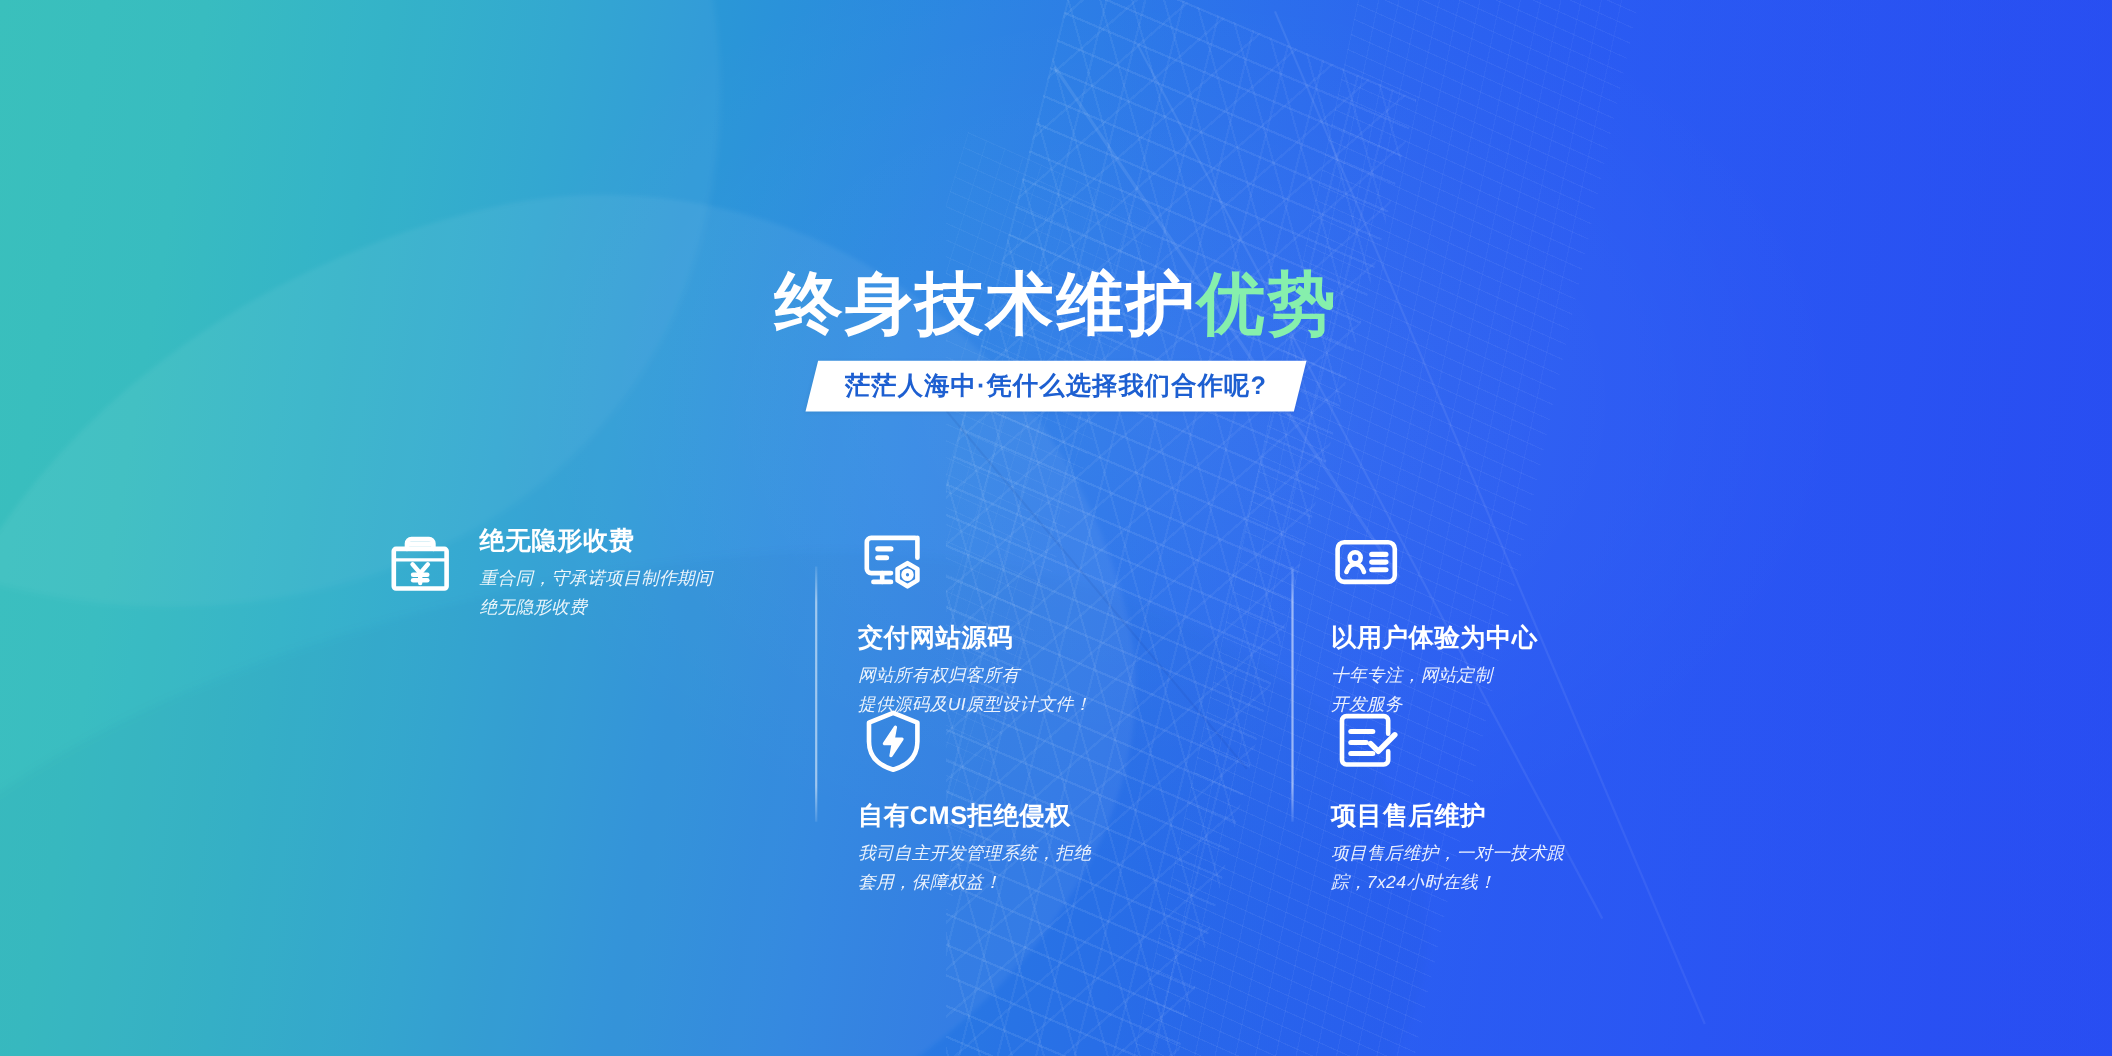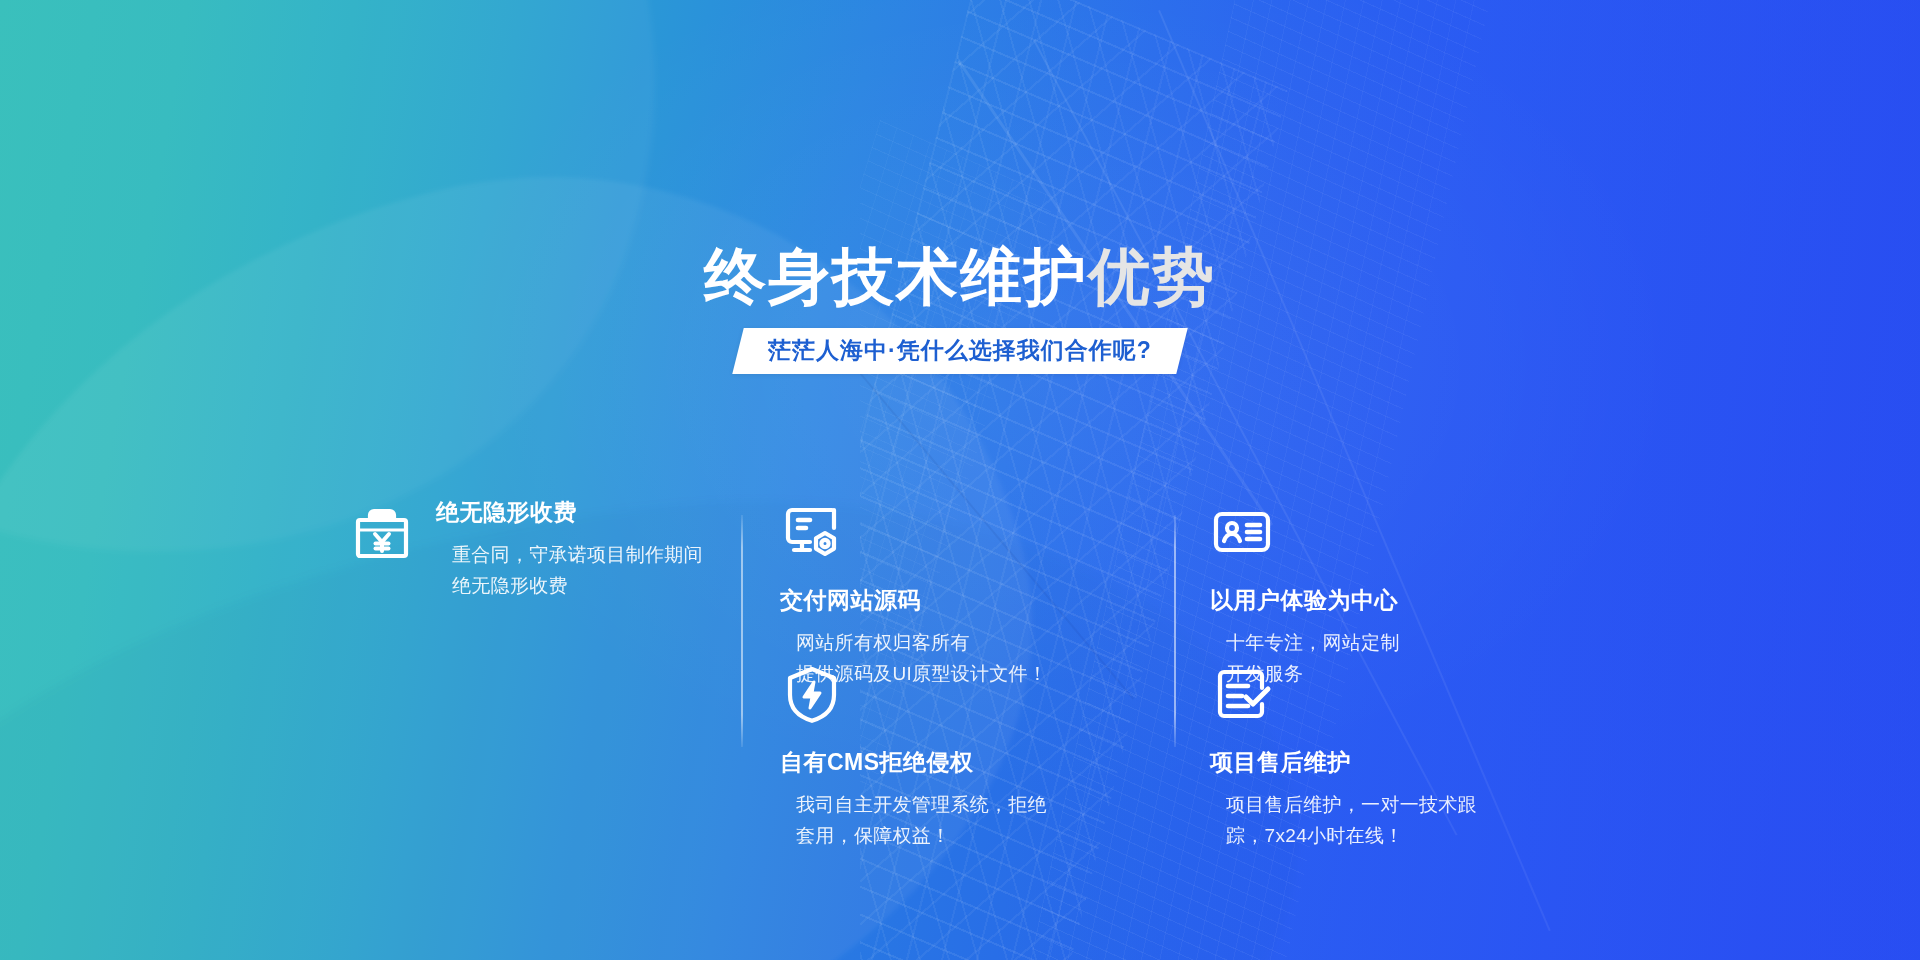--- a/index.html
+++ b/index.html
@@ -131,21 +131,21 @@
   }
   .main-title {
     margin: 0;
     font-size: 62px;
     line-height: 1;
     font-weight: 700;
     letter-spacing: 2px;
     color: #ffffff;
     white-space: nowrap;
   }
-  .main-title .accent { color: #e5e5e5; }
+  .main-title .accent { color: #86efac; }
 
   .ribbon-wrap {
     margin-top: 20px;
     display: flex;
     justify-content: center;
   }
   .ribbon {
     position: relative;
     display: inline-block;
     background: #ffffff;
@@ -160,21 +160,21 @@
     font-weight: 700;
     letter-spacing: 1px;
     color: #1d5fd1;
     white-space: nowrap;
   }
 
   
   .features {
     position: absolute;
     left: 350px;
-    top: 498px;
+    top: 477px;
     width: 1260px;
     display: grid;
     grid-template-columns: 400px 1fr 400px 1fr 400px;
     grid-template-rows: 162px 162px;
     align-items: start;
   }
   .feature {
     display: flex;
     align-items: flex-start;
     gap: 22px;
@@ -194,26 +194,27 @@
   .f-title {
     margin: 0 0 11px 0;
     font-size: 23px;
     line-height: 1.05;
     font-weight: 700;
     color: #ffffff;
     letter-spacing: 0.5px;
     white-space: nowrap;
   }
   .f-desc {
-    margin: 16px;
-    font-size: 19px;
+    margin: 0;
+    font-size: 16px;
     line-height: 1.6;
     color: rgba(255,255,255,0.90);
     letter-spacing: 0.3px;
     white-space: pre-line;
+    font-style: italic;
   }
 
   
   .divider {
     position: absolute;
     top: 515px;
     width: 2px;
     height: 232px;
     background: linear-gradient(to bottom,
         rgba(255,255,255,0.10),

